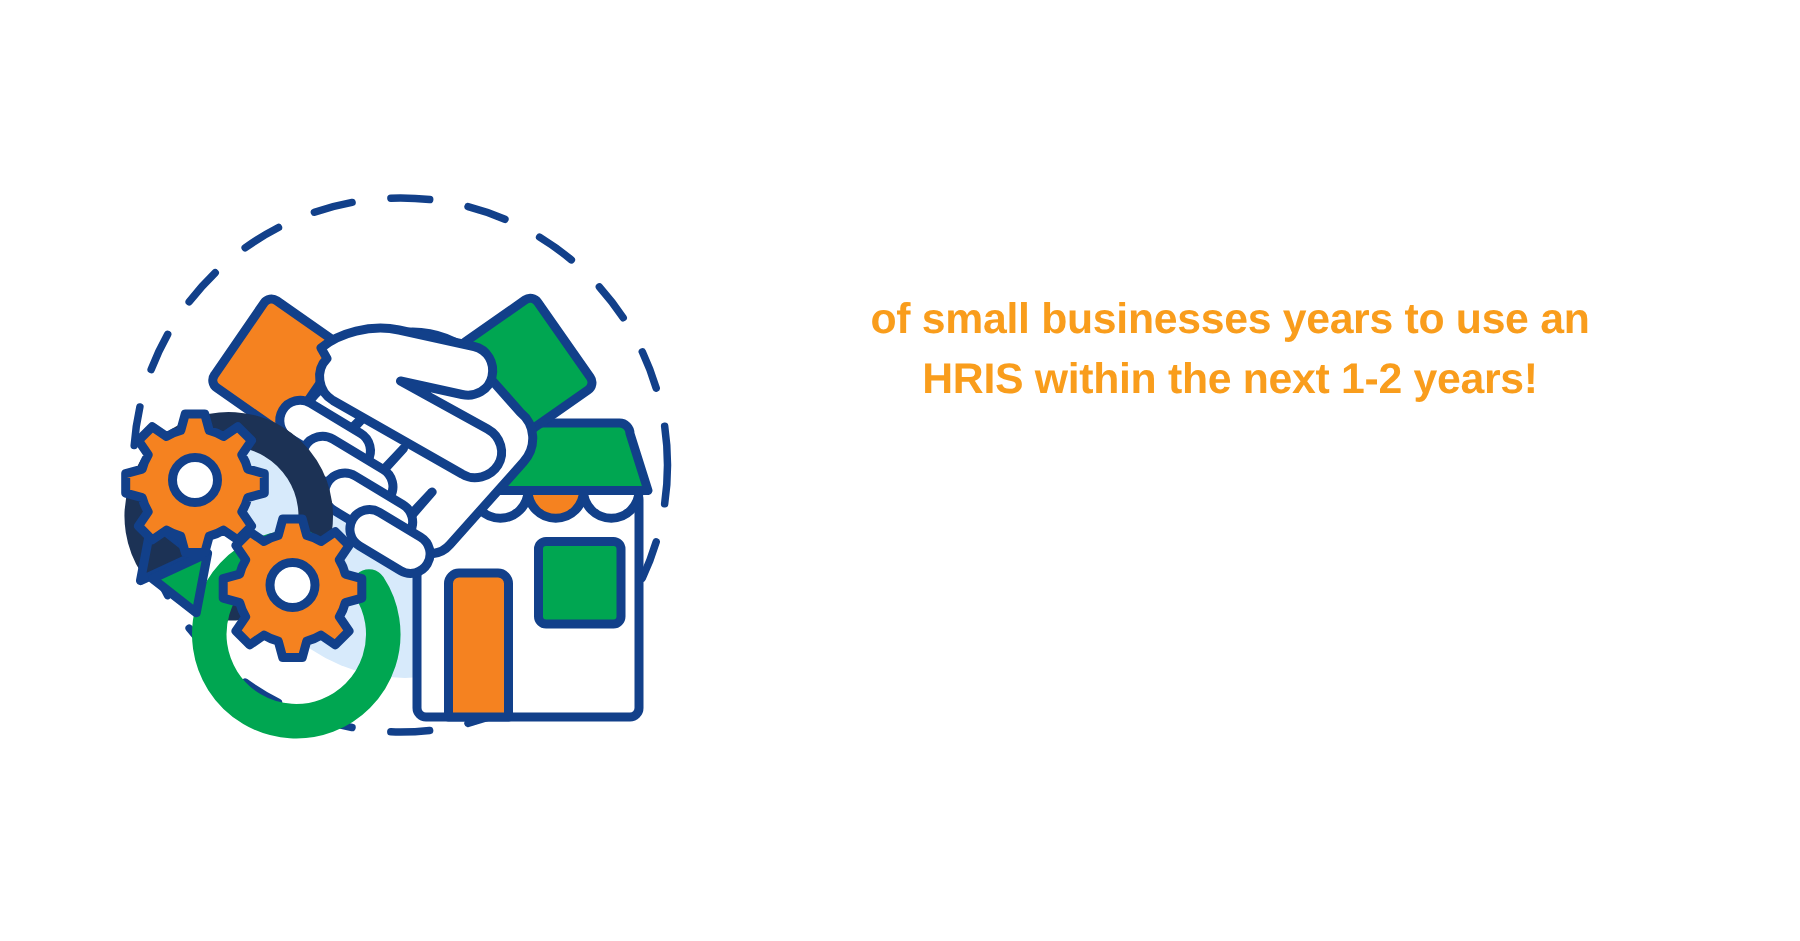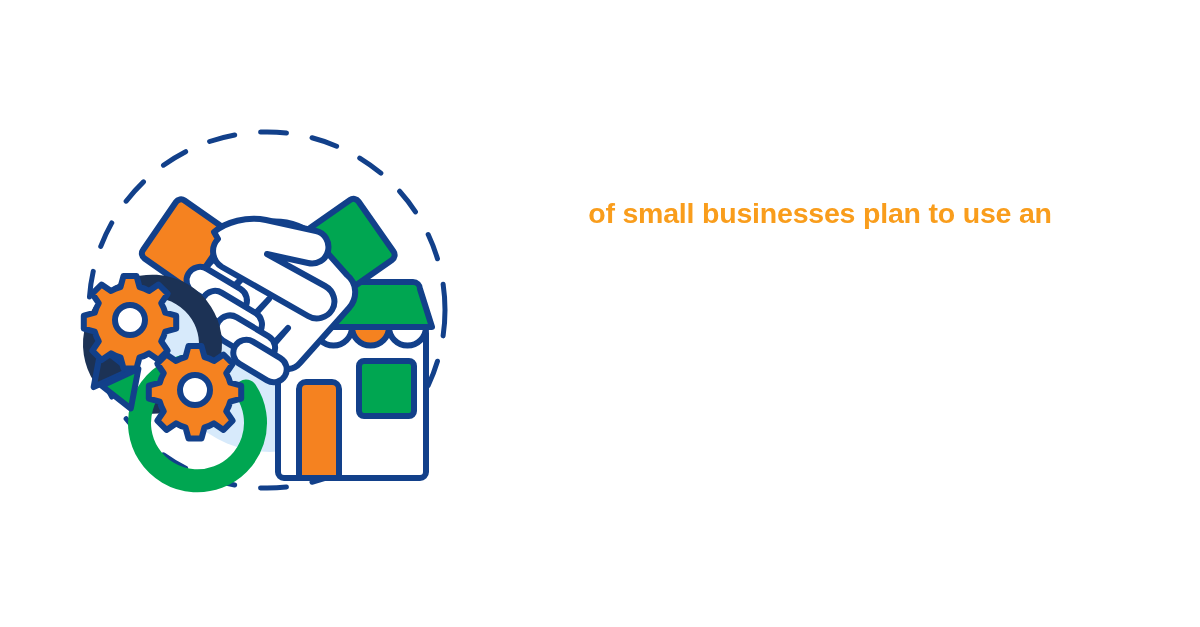--- a/index.html
+++ b/index.html
@@ -132,17 +132,18 @@
         <g transform="translate(135 285)">
           <path d="M-6.5 -44 h13 l3 11 a34 34 0 0 1 9.5 4 l9.5 -6.5 l9.2 9.2 l-6.5 9.5 a34 34 0 0 1 4 9.5 l11 3 v13 l-11 3 a34 34 0 0 1 -4 9.5 l6.5 9.5 l-9.2 9.2 l-9.5 -6.5 a34 34 0 0 1 -9.5 4 l-3 11 h-13 l-3 -11 a34 34 0 0 1 -9.5 -4 l-9.5 6.5 l-9.2 -9.2 l6.5 -9.5 a34 34 0 0 1 -4 -9.5 l-11 -3 v-13 l11 -3 a34 34 0 0 1 4 -9.5 l-6.5 -9.5 l9.2 -9.2 l9.5 6.5 a34 34 0 0 1 9.5 -4 z" fill="#f58220" stroke="#12408a" stroke-width="6" stroke-linejoin="round"></path>
           <circle cx="0" cy="0" r="15" fill="#ffffff" stroke="#12408a" stroke-width="6"></circle>
         </g>
       </g>
     </svg>
   </div>
 
   <div id="stat-block">
     <div id="stat-caption" style="color: rgb(249, 157, 28);">
-      <span class="caption-line">of small businesses plan to use an</span>
+      <span class="caption-line">of small businesses years to use an</span>
+      <span class="caption-line">HRIS within the next 1-2 years!</span>
     </div>
   </div>
 
 </div>
 
 </body></html>

